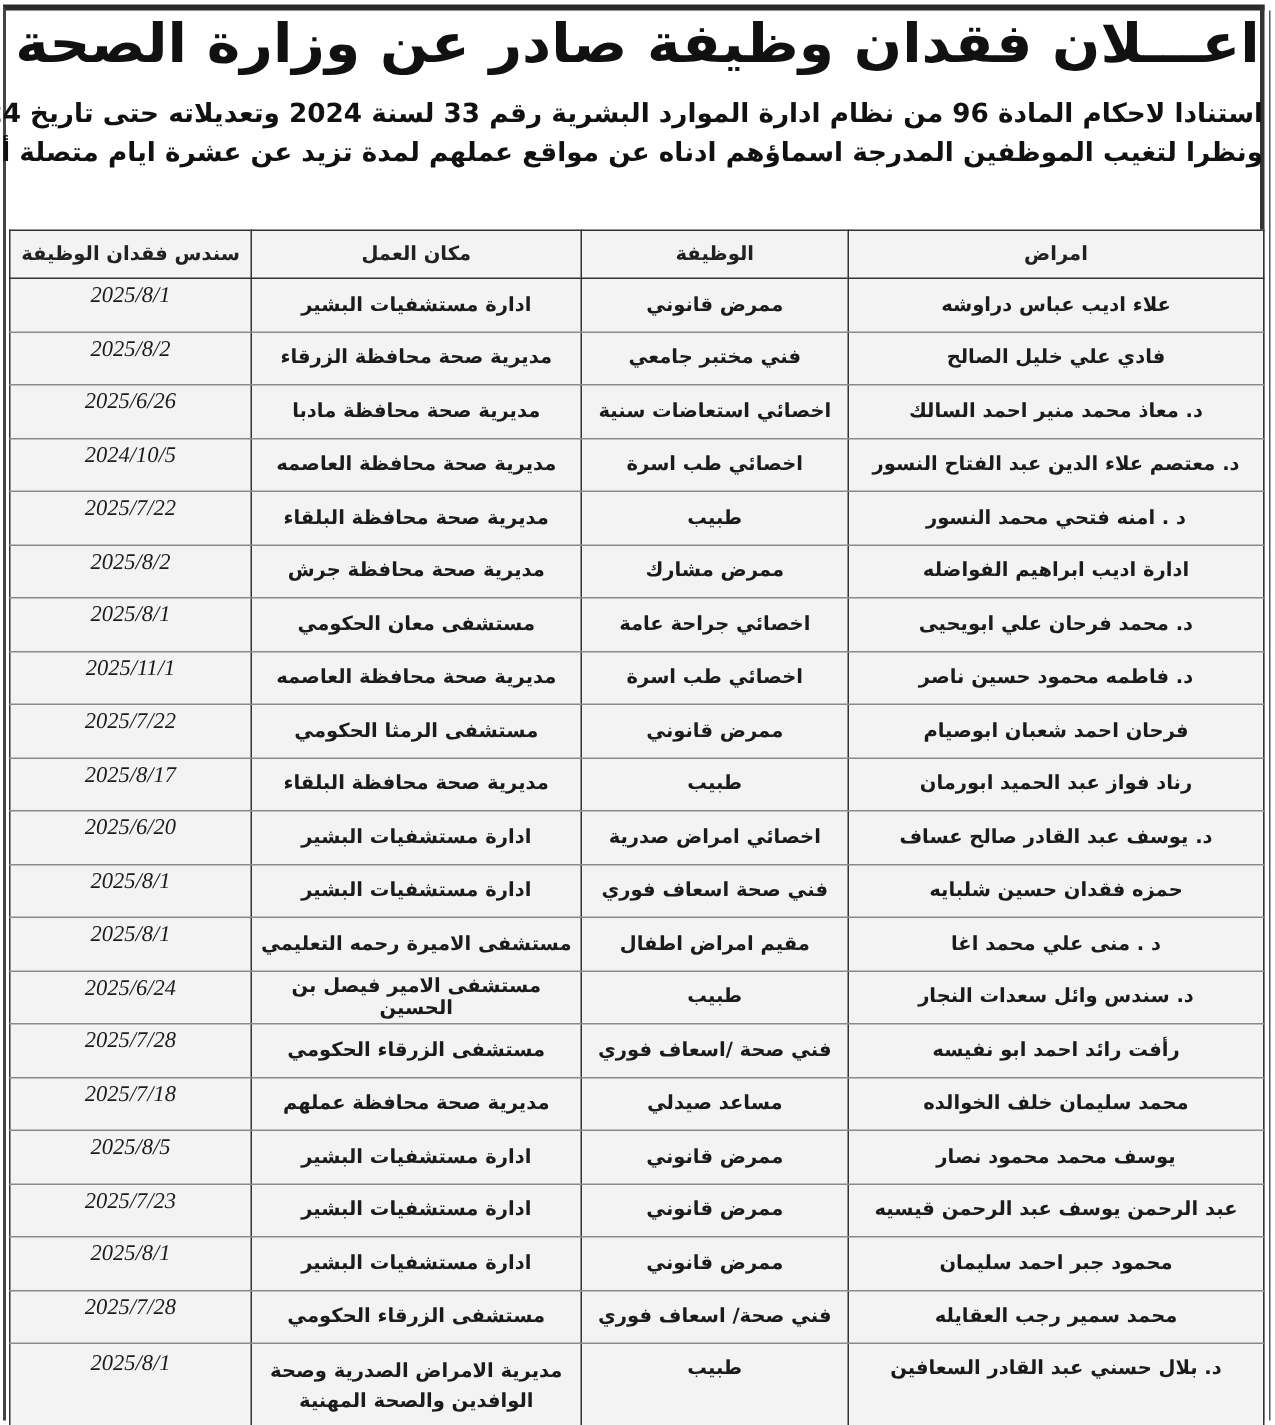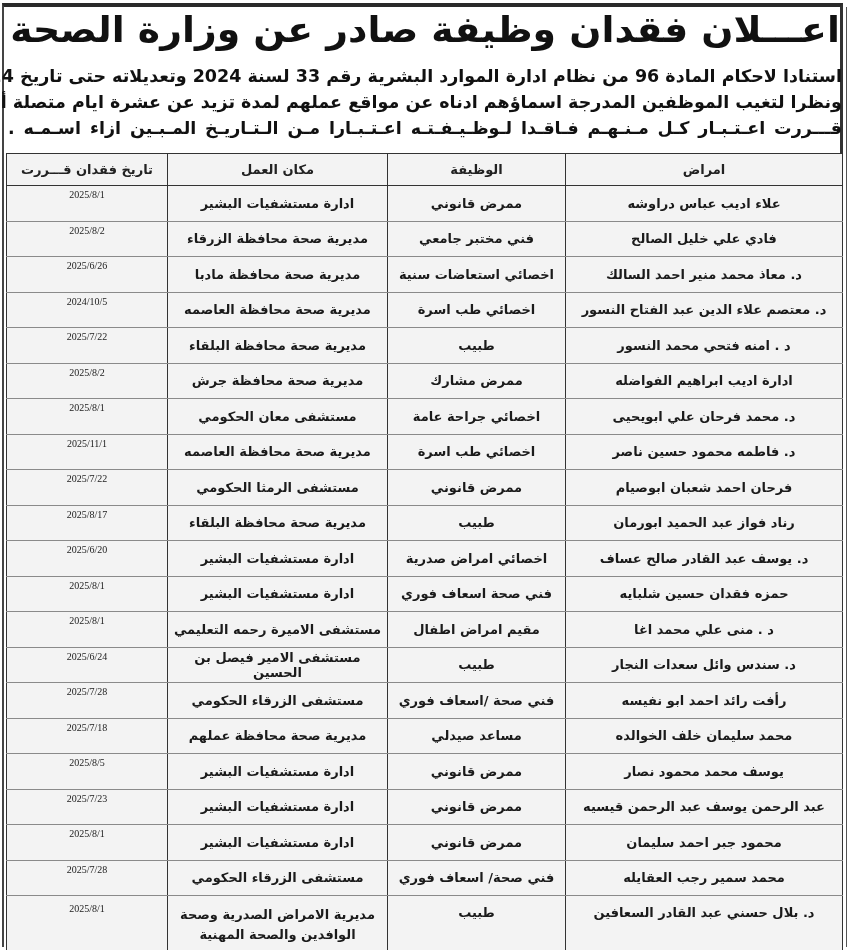--- a/index.html
+++ b/index.html
@@ -16,50 +16,49 @@
            font-family: "DejaVu Sans", sans-serif; font-weight: bold; font-size: 17.5px; line-height: 26px; color: #111; }
   .intro div { white-space: nowrap; text-align: justify; text-align-last: justify; }
   table { position: absolute; top: 153px; left: 6px; width: 836px; border-collapse: collapse;
           direction: rtl; background: #f3f3f3; table-layout: fixed; }
   col.c-name { width: 277px; } col.c-job { width: 178px; } col.c-place { width: 220px; } col.c-date { width: 161px; }
   th, td { border: 1px solid #333; text-align: center; vertical-align: middle; padding: 0 4px; }
   td { border-top: 1.5px solid #8a8a8a; border-bottom: 1.5px solid #8a8a8a; }
   th { font-weight: bold; font-size: 13px; height: 31px; color: #222; }
   td { font-size: 13px; height: 31.5px; color: #1b1b1b; }
   td.name, td.job, td.place { font-weight: bold; }
-  td.date { font-family: "Liberation Serif", serif; font-size: 10px; font-weight: normal; vertical-align: top; padding-top: 3px; }
+  td.date { font-family: "Liberation Serif", serif; font-size: 15px; font-weight: normal; vertical-align: top; padding-top: 3px; font-style: italic; }
   td.tall { height: 50px; line-height: 20px; }
   tr.tallrow td.name, tr.tallrow td.job { vertical-align: top; padding-top: 7px; }
 </style>
 </head>
 <body>
 
 <div class="frame"></div>
 
 <div class="title">اعـــلان فقدان وظيفة صادر عن وزارة الصحة</div>
 
 <div class="intro">
   <div>استنادا لاحكام المادة 96 من نظام ادارة الموارد البشرية رقم 33 لسنة 2024 وتعديلاته حتى تاريخ 2025/2/24</div>
   <div>ونظرا لتغيب الموظفين المدرجة اسماؤهم ادناه عن مواقع عملهم لمدة تزيد عن عشرة ايام متصلة أو متقطعة .</div>
-  <div>قـــررت اعـتـبـار كـل مـنـهـم فـاقـدا لـوظـيـفـتـه اعـتـبـارا مـن الـتـاريـخ المـبـين ازاء اسـمـه .</div>
 </div>
 
 <table>
   <colgroup>
     <col class="c-name">
       <col class="c-job">
       <col class="c-place">
       <col class="c-date">
   </colgroup>
   <thead>
     <tr>
       <th>امراض</th>
       <th>الوظيفة</th>
       <th>مكان العمل</th>
-      <th>تاريخ فقدان قـــررت</th>
+      <th>سندس فقدان الوظيفة</th>
     </tr>
   </thead>
   <tbody id="tbody">
       <tr>
         <td class="name">علاء اديب عباس دراوشه</td>
         <td class="job">ممرض قانوني</td>
         <td class="place">ادارة مستشفيات البشير</td>
         <td class="date">2025/8/1</td>
       </tr>
       <tr>

